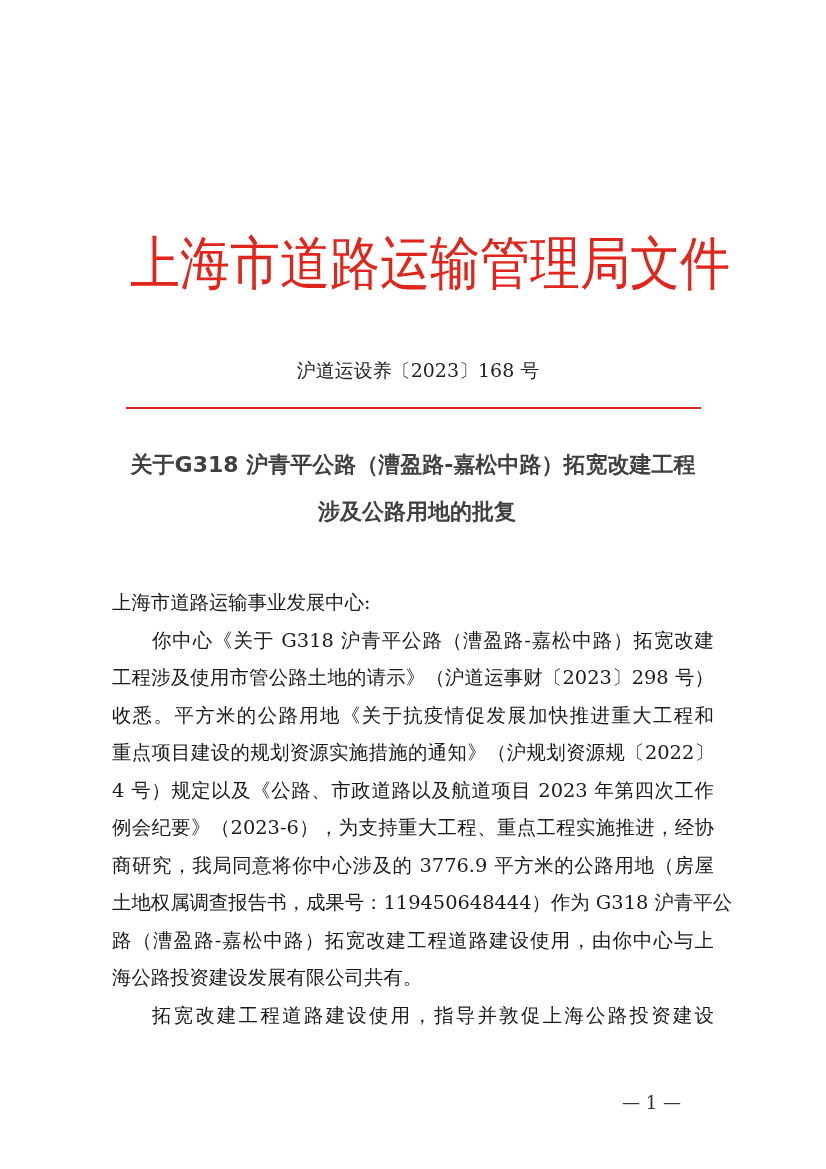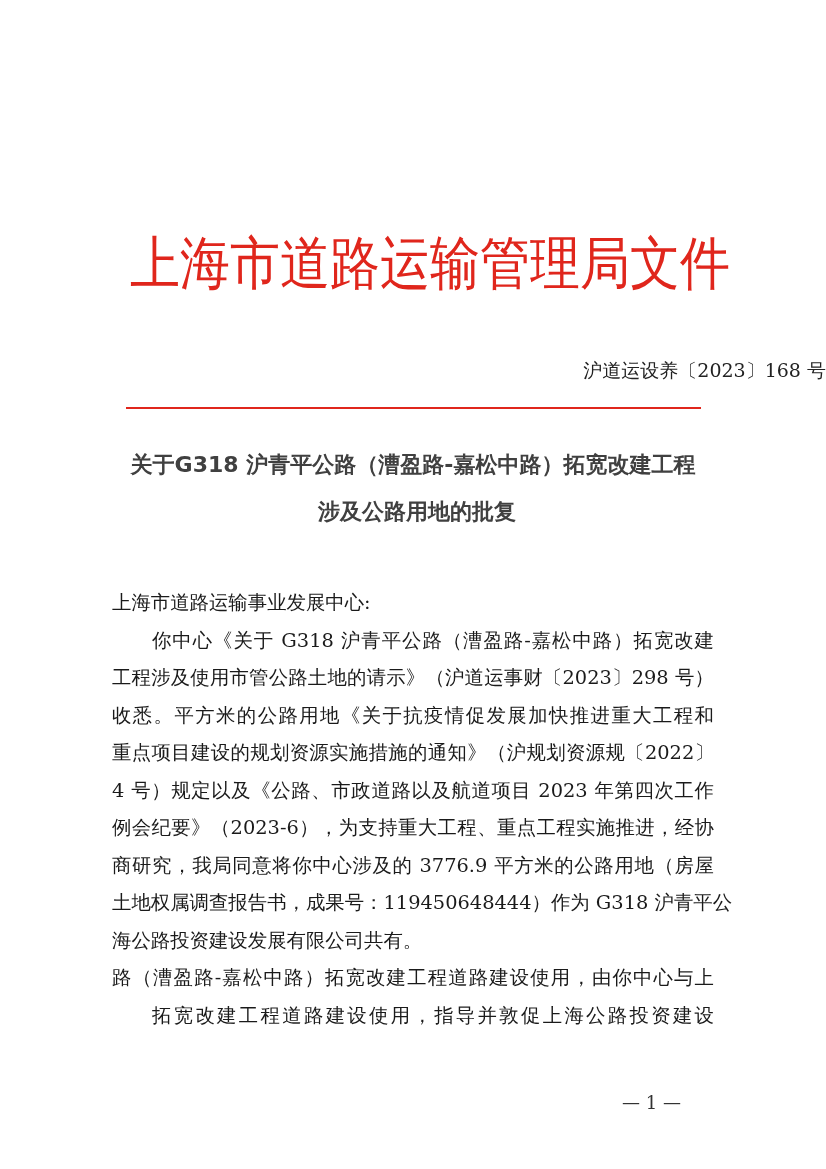--- a/index.html
+++ b/index.html
@@ -6,21 +6,21 @@
     body { width: 826px; height: 1169px; position: relative; overflow: hidden;
       font-family: "DejaVu Serif", "Liberation Serif", serif; color: #1a1a1a; }
     .page { position: absolute; inset: 0; }
     .red-header {
       position: absolute; left: 130px; top: 228px; width: 570px; height: 70px;
       color: #e0261c; font-family: "DejaVu Serif", "Liberation Serif", serif;
       font-size: 50px; line-height: 70px; letter-spacing: 0px; white-space: nowrap;
       transform: scaleY(1.15); transform-origin: left center;
     }
     .doc-number {
-      position: absolute; left: 0; right: 0; top: 356px; text-align: right;
+      position: absolute; left: 0; right: 0; top: 356px; text-align: center;
       font-size: 19px; line-height: 28px; color: #222; padding-left: 10px;
     }
     .red-rule {
       position: absolute; left: 126px; width: 575px; top: 407px; height: 2px;
       background: #e0261c;
     }
     .title {
       position: absolute; left: 0; right: 0; text-align: center;
       font-family: "DejaVu Sans", "Liberation Sans", sans-serif; font-weight: bold;
       font-size: 22px; line-height: 30px; color: #404040; white-space: nowrap;
@@ -53,19 +53,19 @@
   <div class="body-text">
     <span class="line last">上海市道路运输事业发展中心:</span>
     <span class="line indent">你中心《关于 G318 沪青平公路（漕盈路-嘉松中路）拓宽改建</span>
     <span class="line">工程涉及使用市管公路土地的请示》（沪道运事财〔2023〕298 号）</span>
     <span class="line">收悉。平方米的公路用地《关于抗疫情促发展加快推进重大工程和</span>
     <span class="line">重点项目建设的规划资源实施措施的通知》（沪规划资源规〔2022〕</span>
     <span class="line">4 号）规定以及《公路、市政道路以及航道项目 2023 年第四次工作</span>
     <span class="line">例会纪要》（2023-6），为支持重大工程、重点工程实施推进，经协</span>
     <span class="line">商研究，我局同意将你中心涉及的 3776.9 平方米的公路用地（房屋</span>
     <span class="line">土地权属调查报告书，成果号：119450648444）作为 G318 沪青平公</span>
+    <span class="line">路（漕盈路-嘉松中路）拓宽改建工程道路建设使用，由你中心与上</span>
     <span class="line last">海公路投资建设发展有限公司共有。</span>
-    <span class="line">路（漕盈路-嘉松中路）拓宽改建工程道路建设使用，由你中心与上</span>
     <span class="line indent">拓宽改建工程道路建设使用，指导并敦促上海公路投资建设</span>
   </div>
 
   <div class="page-number">— 1 —</div>
 </div>
 
 </body></html>

